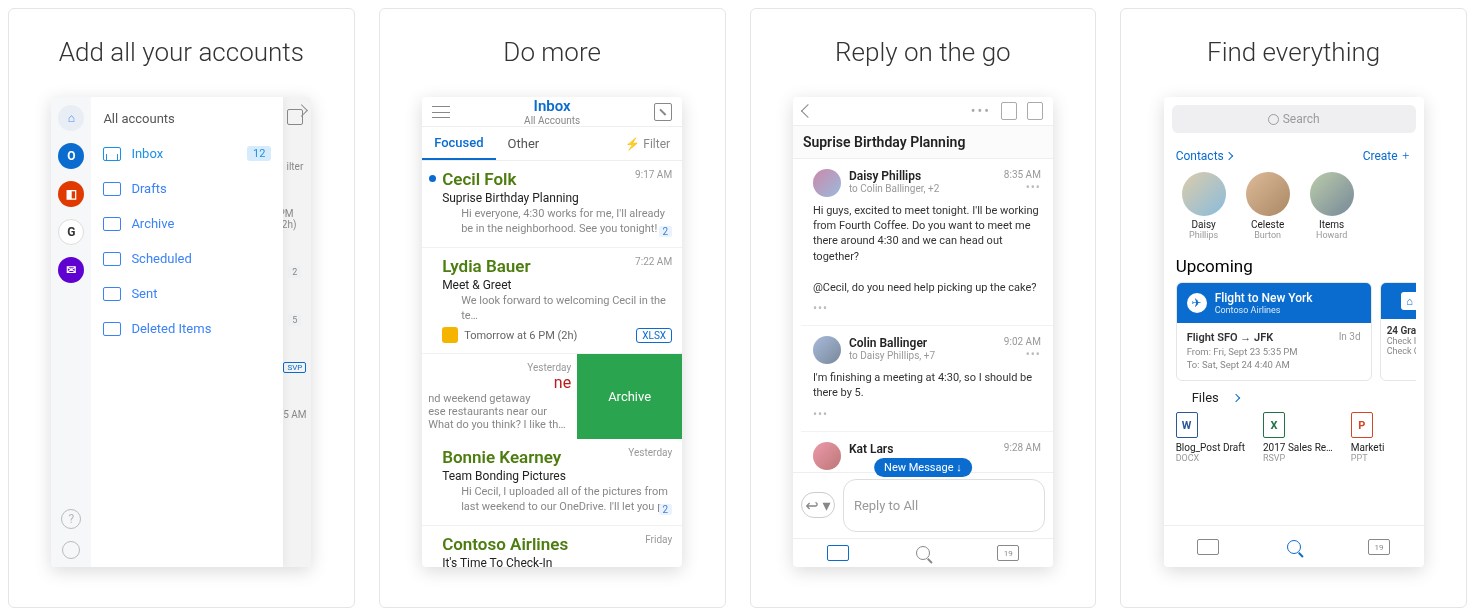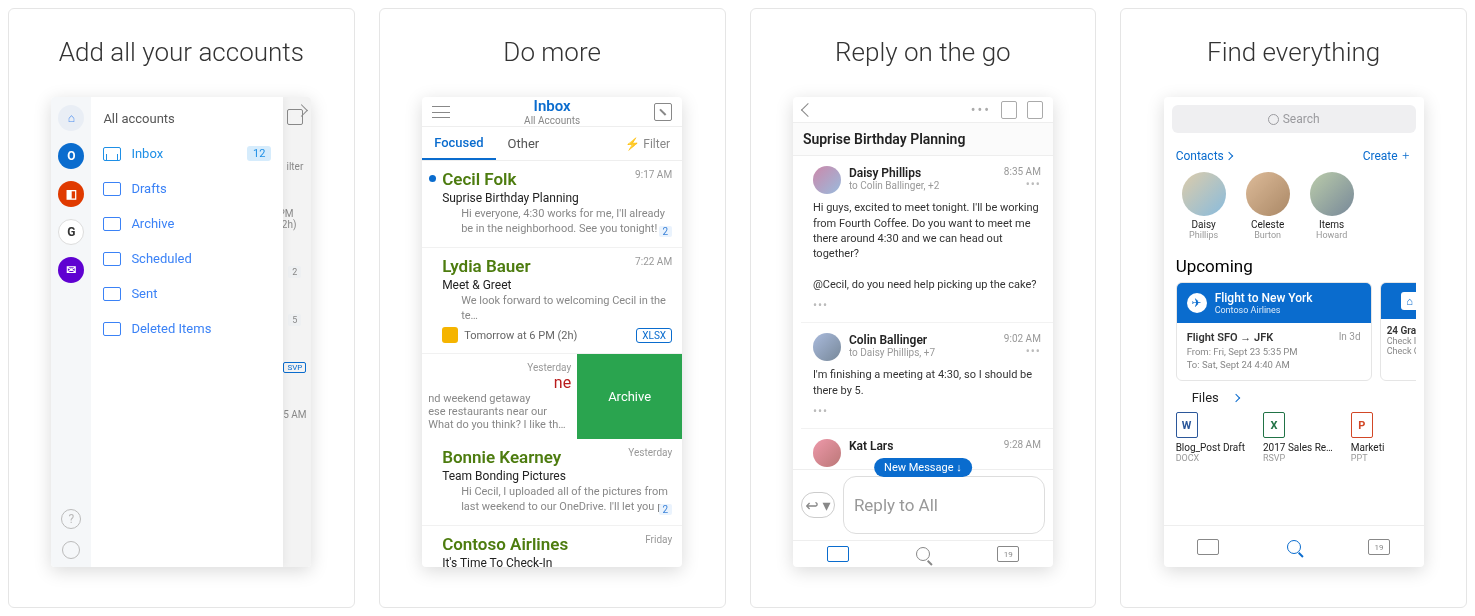--- a/index.html
+++ b/index.html
@@ -148,21 +148,21 @@
   .av{ width:28px;height:28px;border-radius:50%;background:linear-gradient(135deg,#c8a,#9bd); flex-shrink:0;}
   .cinfo{ flex:1; }
   .cinfo .nm{ font-size:12px;font-weight:600;color:#222;}
   .cinfo .to{ font-size:10px;color:#999;}
   .ctime{ font-size:10px;color:#999;}
   .cdots{ font-size:12px; color:#bbb; text-align:right; letter-spacing:1px;}
   .cbody{ font-size:11px; color:#333; line-height:1.4; margin-top:6px;}
   .newmsg{ position:absolute; left:50%; transform:translateX(-50%); bottom:90px; background:#0a6cce;color:#fff;font-size:11px;padding:3px 10px;border-radius:10px;}
   .replybar{ display:flex; align-items:center; gap:8px; padding:6px 8px; border-top:1px solid #eee;}
   .replybtn{ width:34px;height:26px;border:1px solid #ccc;border-radius:13px;display:flex;align-items:center;justify-content:center;color:#888;}
-  .replyin{ flex:1; border:1px solid #ddd;border-radius:13px; font-size:17px;color:#999;padding:18px 10px;}
+  .replyin{ flex:1; border:1px solid #ddd;border-radius:13px; font-size:13px;color:#999;padding:18px 10px;}
 
   
   .srch{ margin:8px; background:#efeff1; border-radius:6px; height:28px; display:flex;align-items:center;justify-content:center;color:#9a9a9e;font-size:12px;gap:4px;}
   .sec-hd{ display:flex; justify-content:space-between; padding:6px 12px 2px; font-size:13px; color:#222;}
   .sec-hd .lnk{ color:#0a6cce; font-size:12px; display:flex;align-items:center;gap:2px;}
   .contacts{ display:flex; gap:8px; padding:6px 8px 6px 12px; overflow:hidden;}
   .ct{ width:56px; text-align:center; flex-shrink:0;}
   .ct .pic{ width:44px;height:44px;border-radius:50%;background:linear-gradient(135deg,#dca,#8bd); margin:0 auto;}
   .ct .n1{ font-size:10px;color:#222;margin-top:3px;}
   .ct .n2{ font-size:9px;color:#999;}

